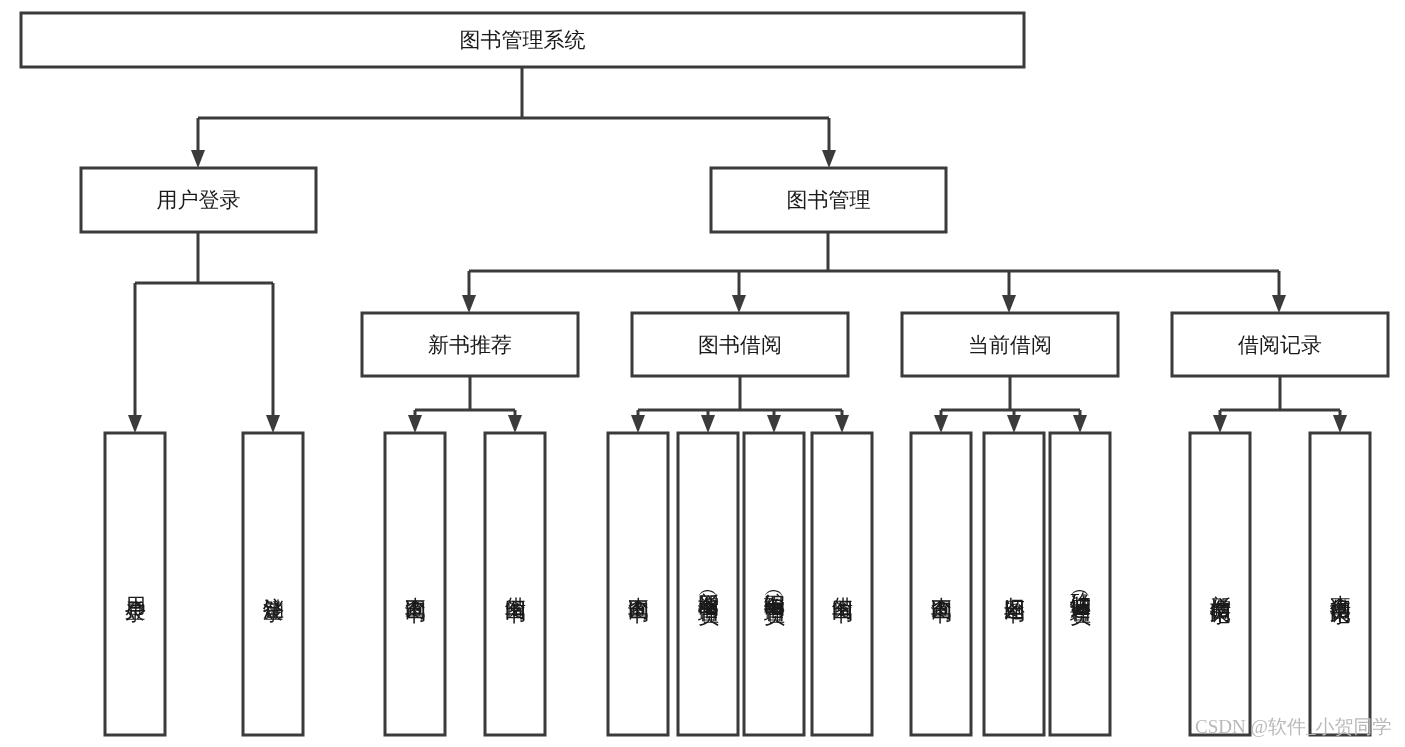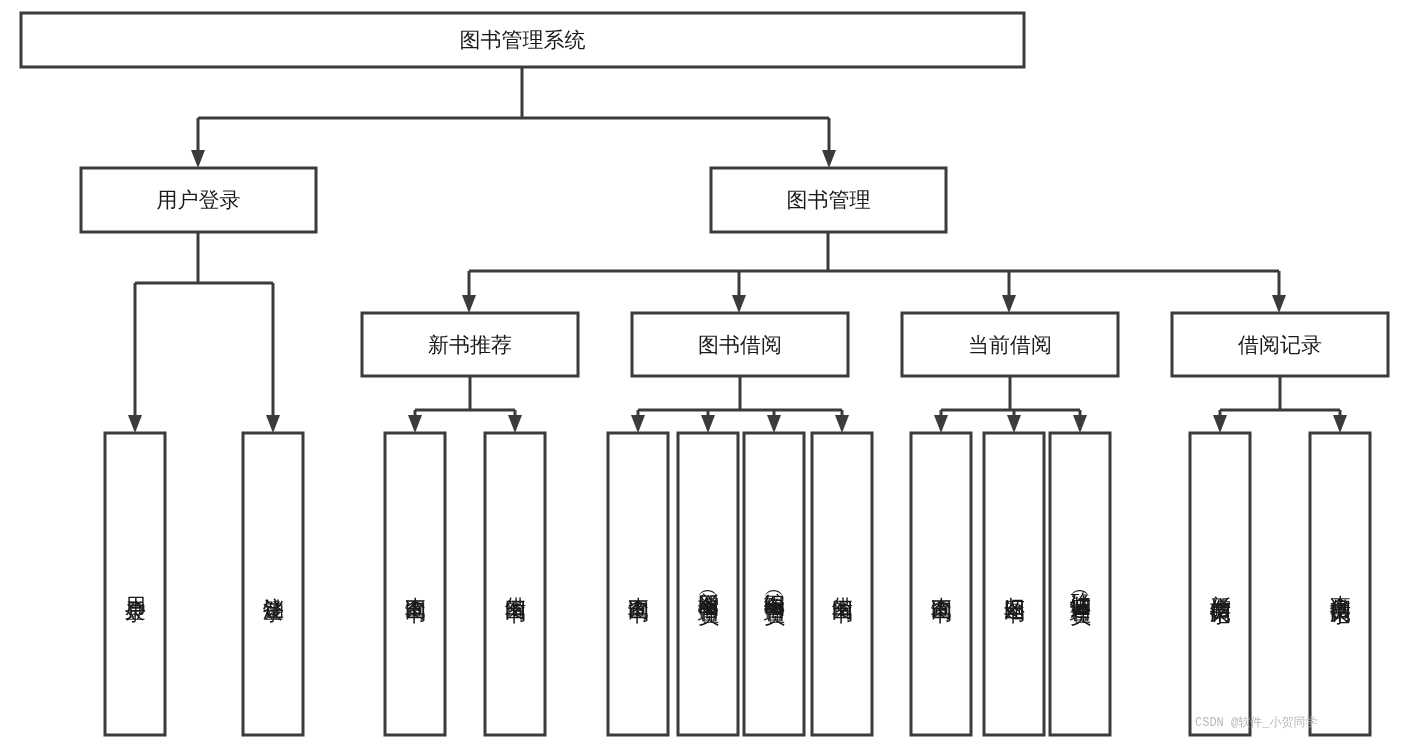--- a/index.html
+++ b/index.html
@@ -8,22 +8,22 @@
   svg.diagram{position:absolute;left:0;top:0;width:1405px;height:747px;}
   .node-rect{fill:#ffffff;stroke:#3b3b3b;stroke-width:3;}
   .edge{stroke:#3b3b3b;stroke-width:3;fill:none;}
   .arrow-head{fill:#3b3b3b;}
   .node-label-h{font-family:"DejaVu Sans","Liberation Sans",sans-serif;font-size:21px;fill:#1a1a1a;
     text-anchor:middle;dominant-baseline:middle;}
   .node-label-v{position:absolute;font-family:"DejaVu Sans","Liberation Sans",sans-serif;
     font-size:21px;color:#1a1a1a;writing-mode:vertical-rl;text-orientation:upright;
     letter-spacing:2px;line-height:1;display:flex;align-items:center;justify-content:center;
     text-align:center;white-space:nowrap;pointer-events:none;}
-  .watermark{position:absolute;font-family:Liberation Mono, monospace;
-    font-size:12px;color:#b9b9b9;white-space:nowrap;}
+  .watermark{position:absolute;font-family:Liberation Serif, serif;
+    font-size:19px;color:#b9b9b9;white-space:nowrap;}
 </style>
 </head>
 <body>
 
 <div id="stage">
   <svg class="diagram" viewBox="0 0 1405 747">
     <g id="edges-layer">
         <g>
           <line x1="522" y1="67" x2="522" y2="118" class="edge"></line>
           <line x1="198" y1="118" x2="829" y2="118" class="edge"></line>

